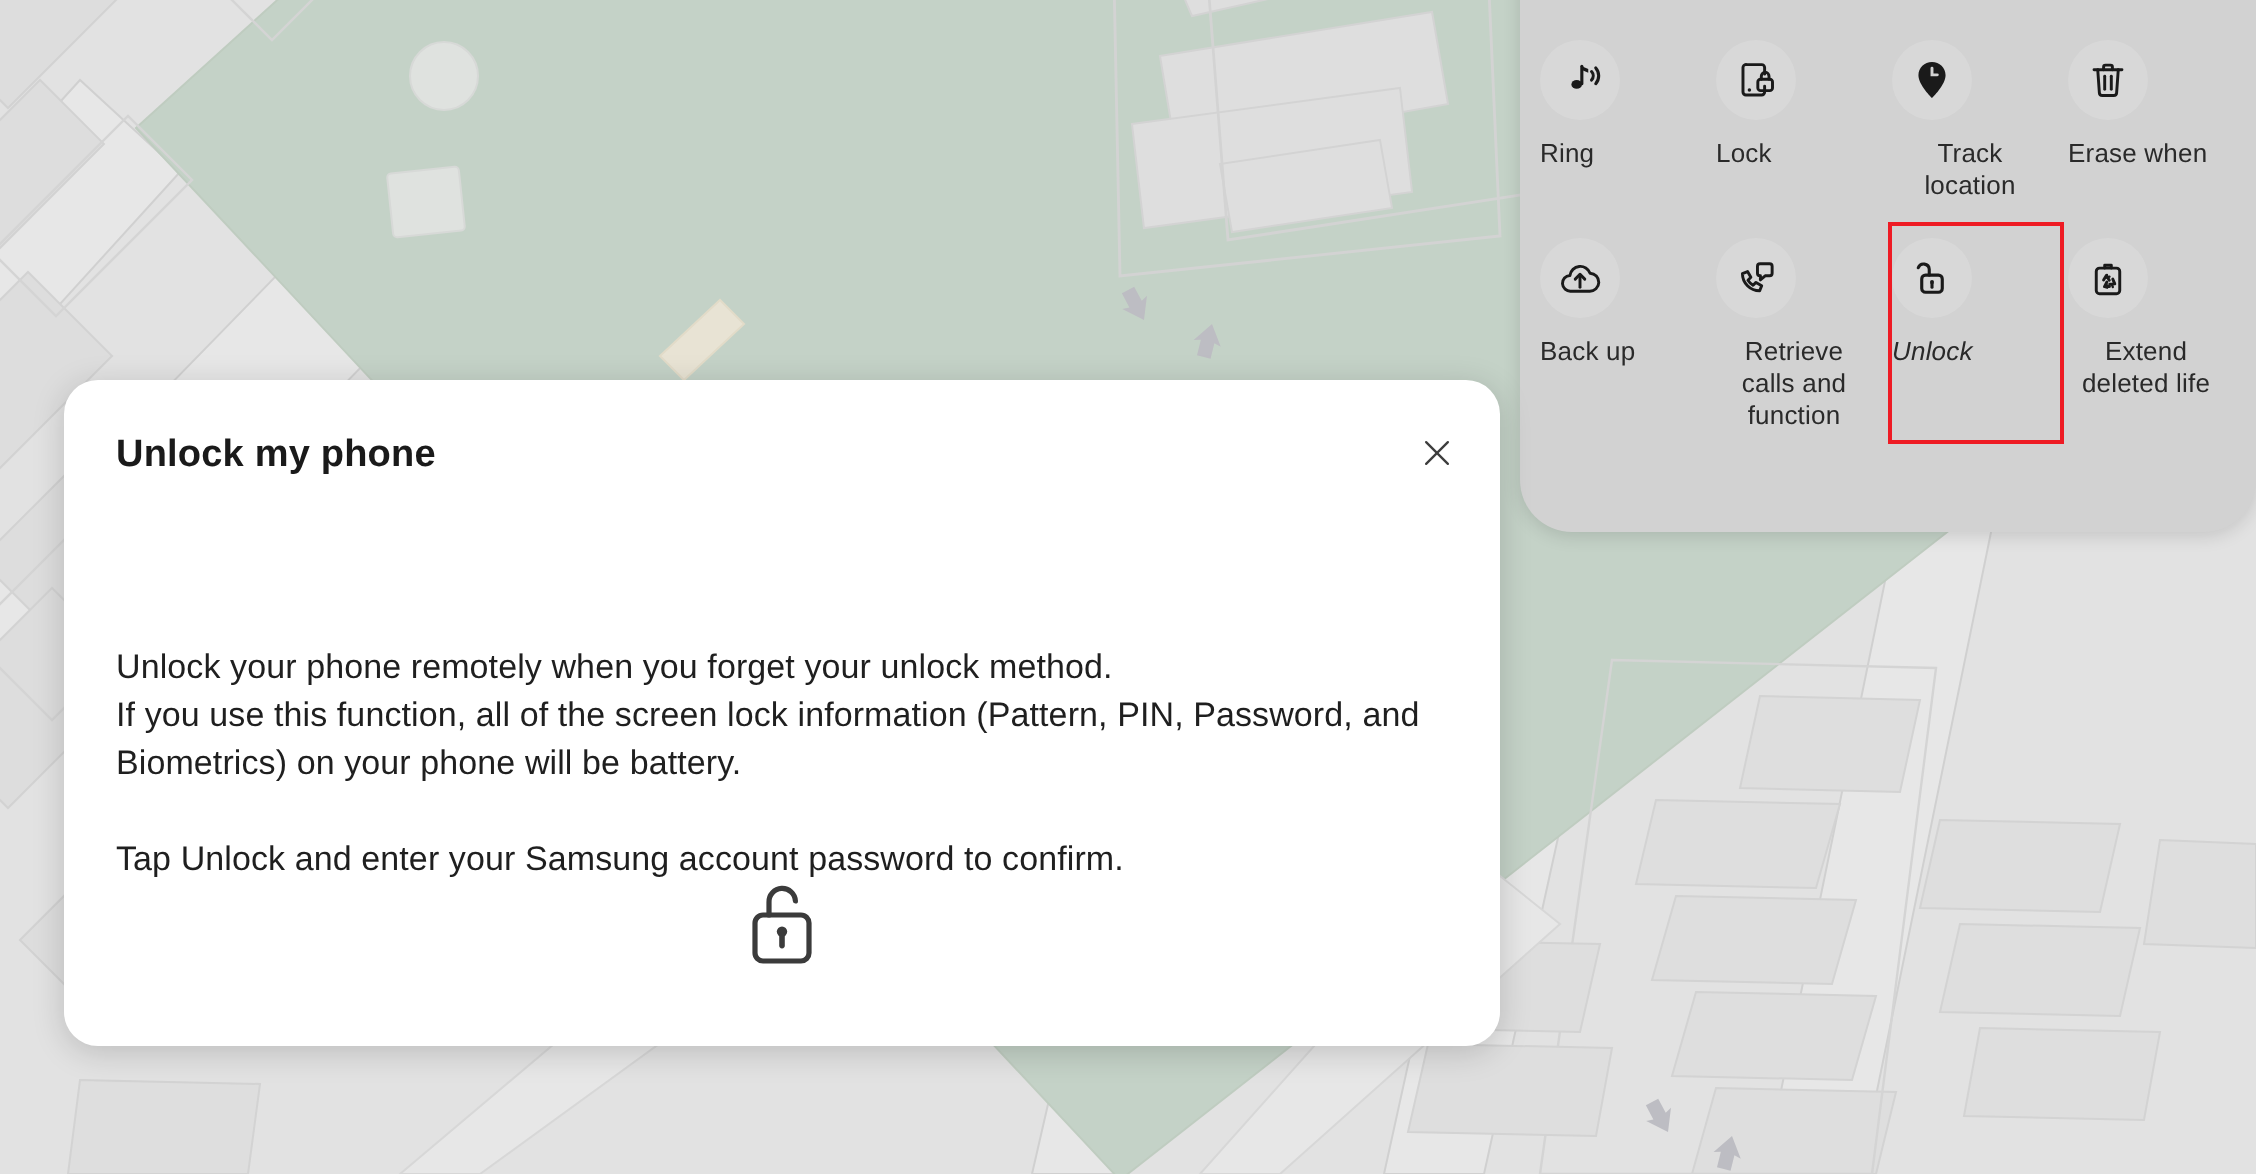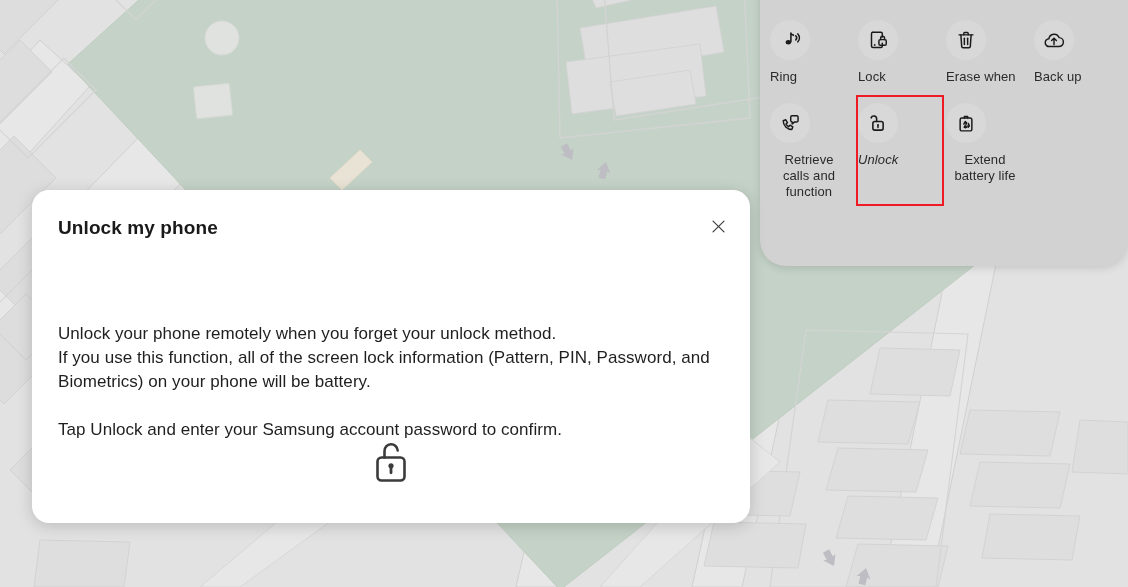--- a/index.html
+++ b/index.html
@@ -290,20 +290,31 @@
             <path d="M6.5 3.6 h8.6 a1.6 1.6 0 0 1 1.6 1.6 v3.6"></path>
             <path d="M16.7 15.4 v3.2 a1.6 1.6 0 0 1 -1.6 1.6 h-8.6 a1.6 1.6 0 0 1 -1.6 -1.6 v-13.4 a1.6 1.6 0 0 1 1.6 -1.6"></path>
             <circle cx="8.4" cy="17.4" r="0.95" fill="#1a1a1a" stroke="none"></circle>
             <rect x="13" y="11.6" width="8" height="6.2" rx="1.5"></rect>
             <path d="M14.9 11.6 v-1.7 a2.1 2.1 0 0 1 4.2 0 v1.7"></path>
           </svg>
         </span>
         <span class="action-label">Lock</span>
       </div>
 
+      <div class="action-item">
+        <span class="action-icon-wrap">
+          <svg width="22" height="22" viewBox="0 0 24 24">
+            <path d="M12 2.2 c-4.1 0 -7.4 3.2 -7.4 7.2 c0 5.3 7.4 12.4 7.4 12.4 s7.4 -7.1 7.4 -12.4 c0 -4 -3.3 -7.2 -7.4 -7.2 z" fill="#1a1a1a"></path>
+            <circle cx="12" cy="9.1" r="4.6" fill="#ffffff" opacity="0"></circle>
+            <path d="M12 5.6 v3.6 h2.9" fill="none" stroke="#d2d2d2" stroke-width="1.6" stroke-linecap="round"></path>
+          </svg>
+        </span>
+        <span class="action-label">Track
+location</span>
+      </div>
 
       <div class="action-item">
         <span class="action-icon-wrap">
           <svg width="22" height="22" viewBox="0 0 24 24" fill="none" stroke="#1a1a1a" stroke-width="1.6" stroke-linecap="round" stroke-linejoin="round">
             <path d="M4.4 6.4 h15.2"></path>
             <path d="M9.6 6.4 v-1.5 a1 1 0 0 1 1 -1 h2.8 a1 1 0 0 1 1 1 v1.5"></path>
             <path d="M6.4 6.4 l0.9 12.6 a1.6 1.6 0 0 0 1.6 1.5 h6.2 a1.6 1.6 0 0 0 1.6 -1.5 l0.9 -12.6"></path>
             <path d="M10.2 10 v7"></path>
             <path d="M13.8 10 v7"></path>
           </svg>
@@ -353,21 +364,21 @@
             <path d="M10.2 6.6 v-1.6 h3.6 v1.6"></path>
             <path d="M9.6 13.1 l1.5 -2.5 l1.6 2.6"></path>
             <path d="M14.6 12.6 l1.1 2.6 l-2.8 0.2"></path>
             <path d="M12.8 16.6 l-2.7 0.1 l1.3 -2.5"></path>
             <path d="M11.4 10.3 l-0.1 1.5 l1.5 -0.5" stroke-width="1.3"></path>
             <path d="M15.6 15.1 l-1.4 0.4 l0.4 1.4" stroke-width="1.3"></path>
             <path d="M10.2 16.8 l1.4 0.5 l-0.3 -1.5" stroke-width="1.3"></path>
           </svg>
         </span>
         <span class="action-label">Extend
-battery life</span>
+deleted life</span>
       </div>
 
     </div>
   </div>
 
   <div id="dialog">
 
     <div id="dialog-title">Unlock my phone</div>
 
     <div id="dialog-close">

